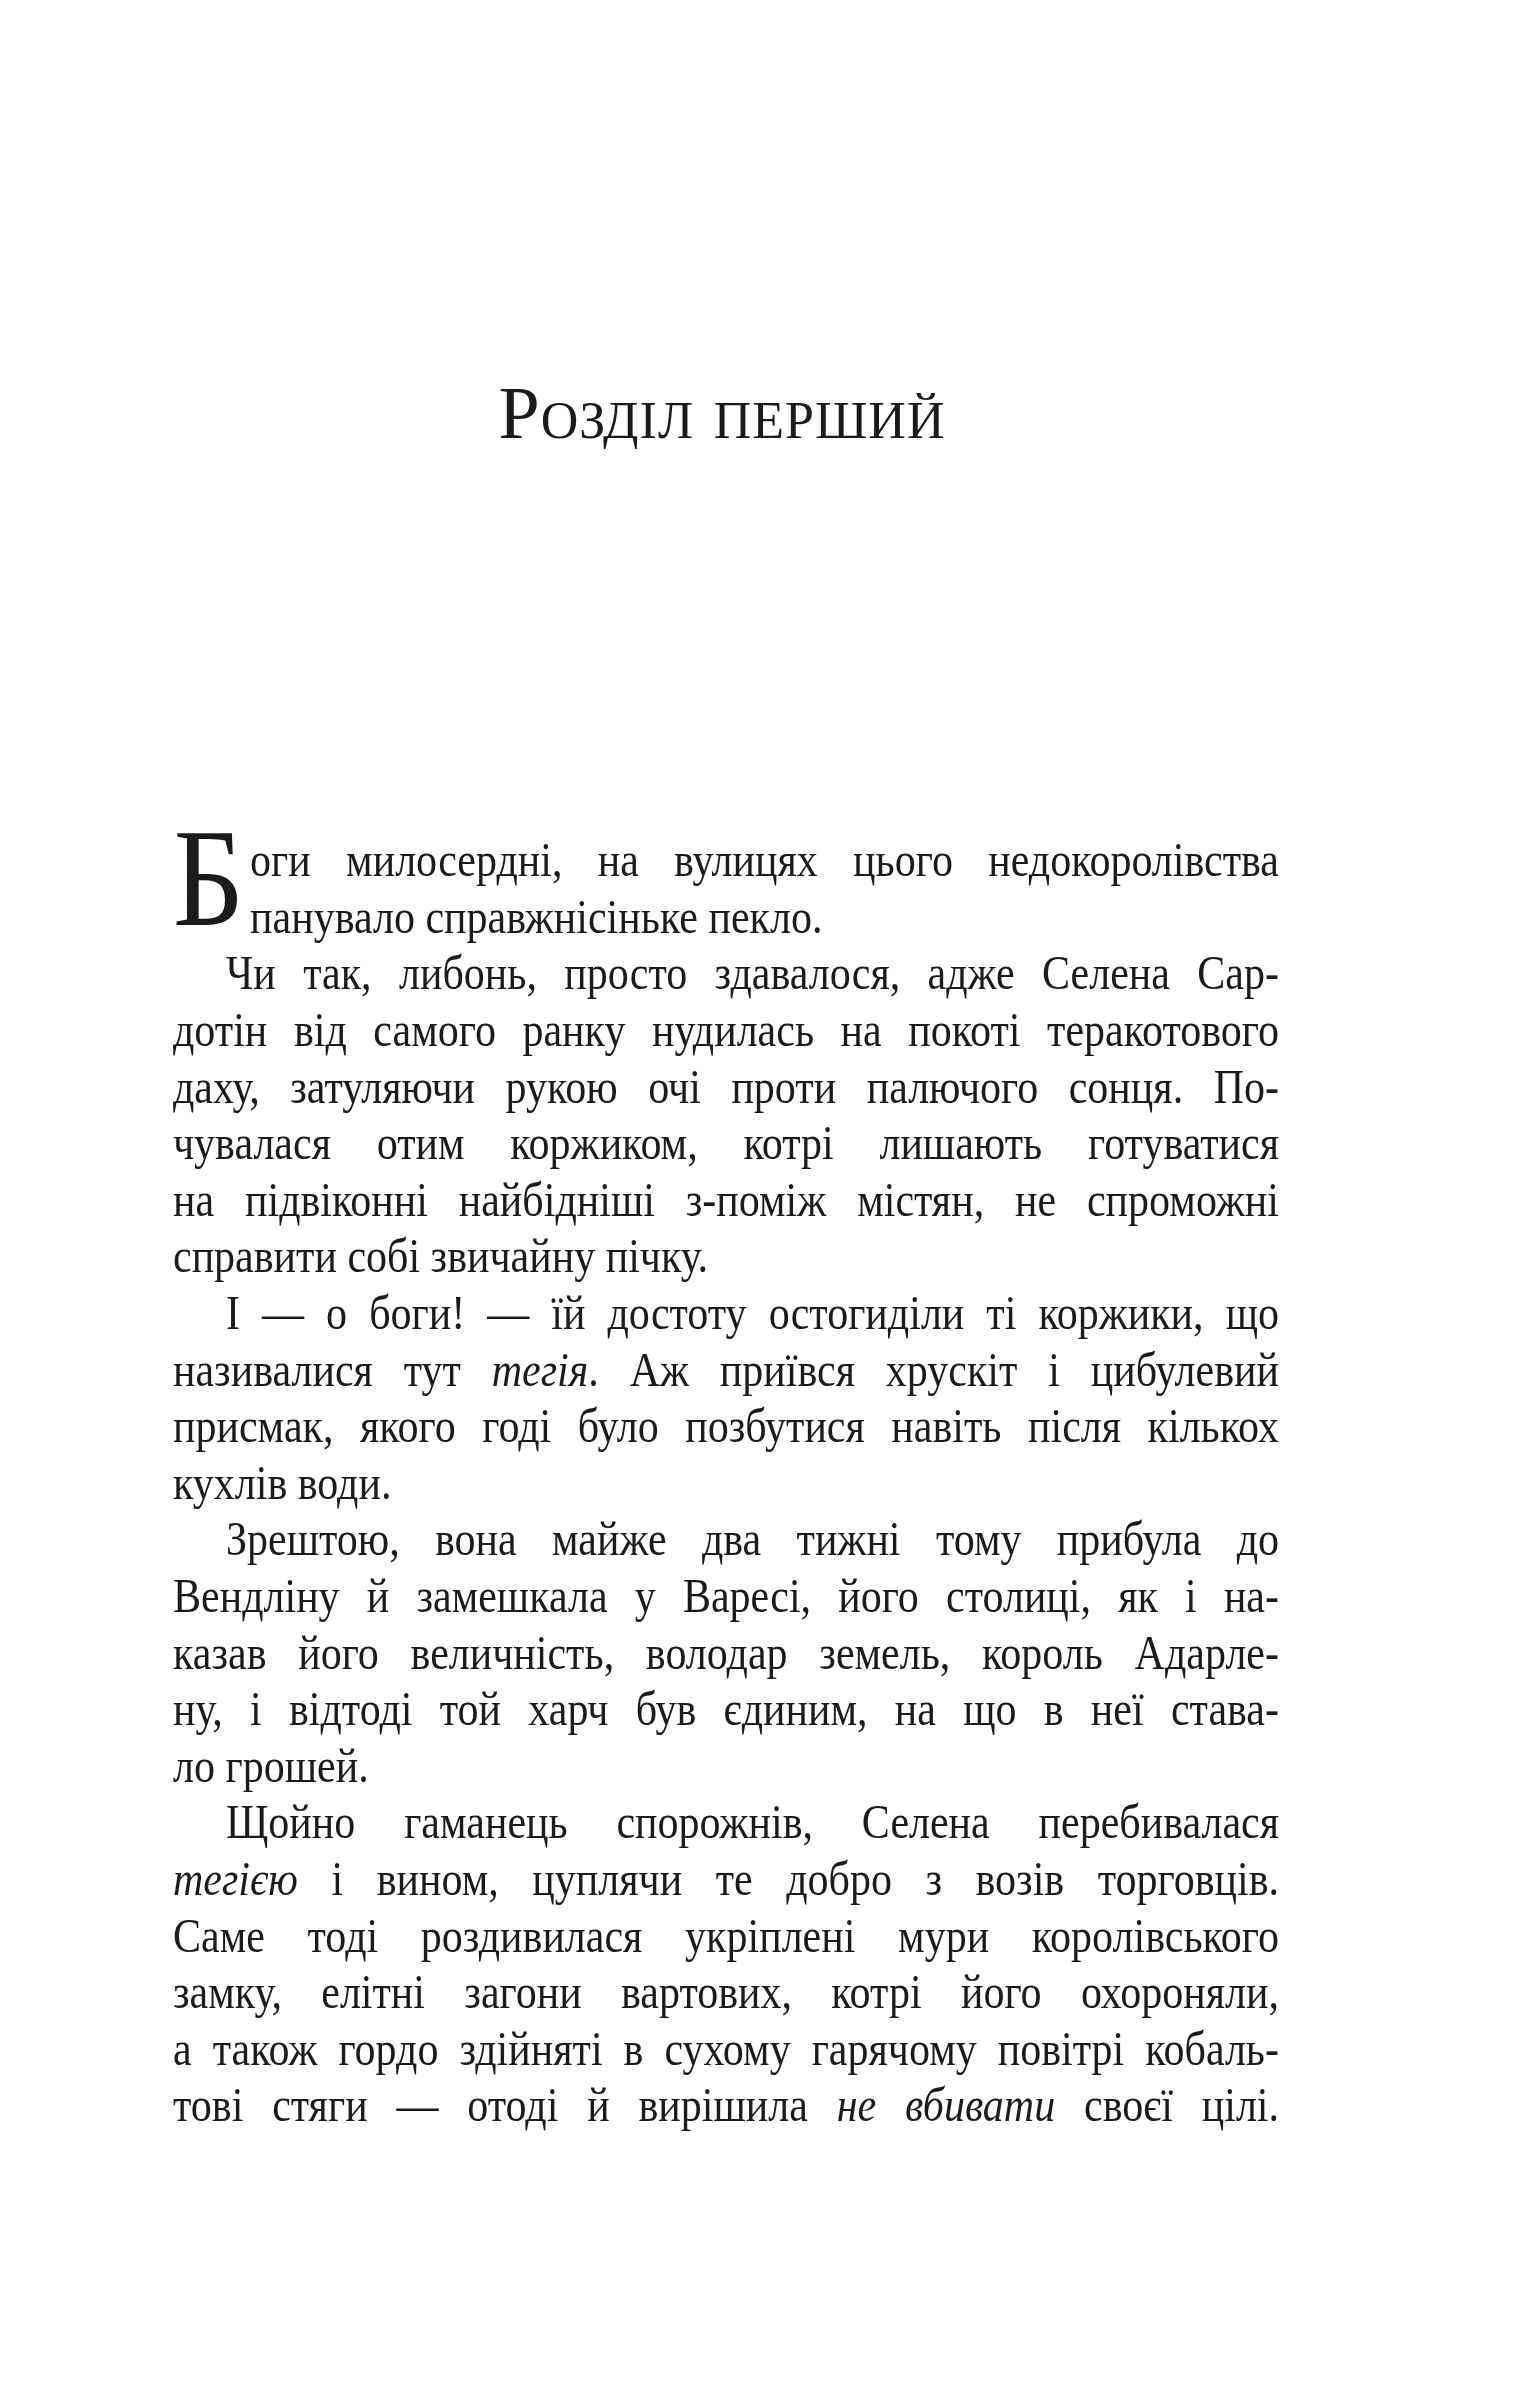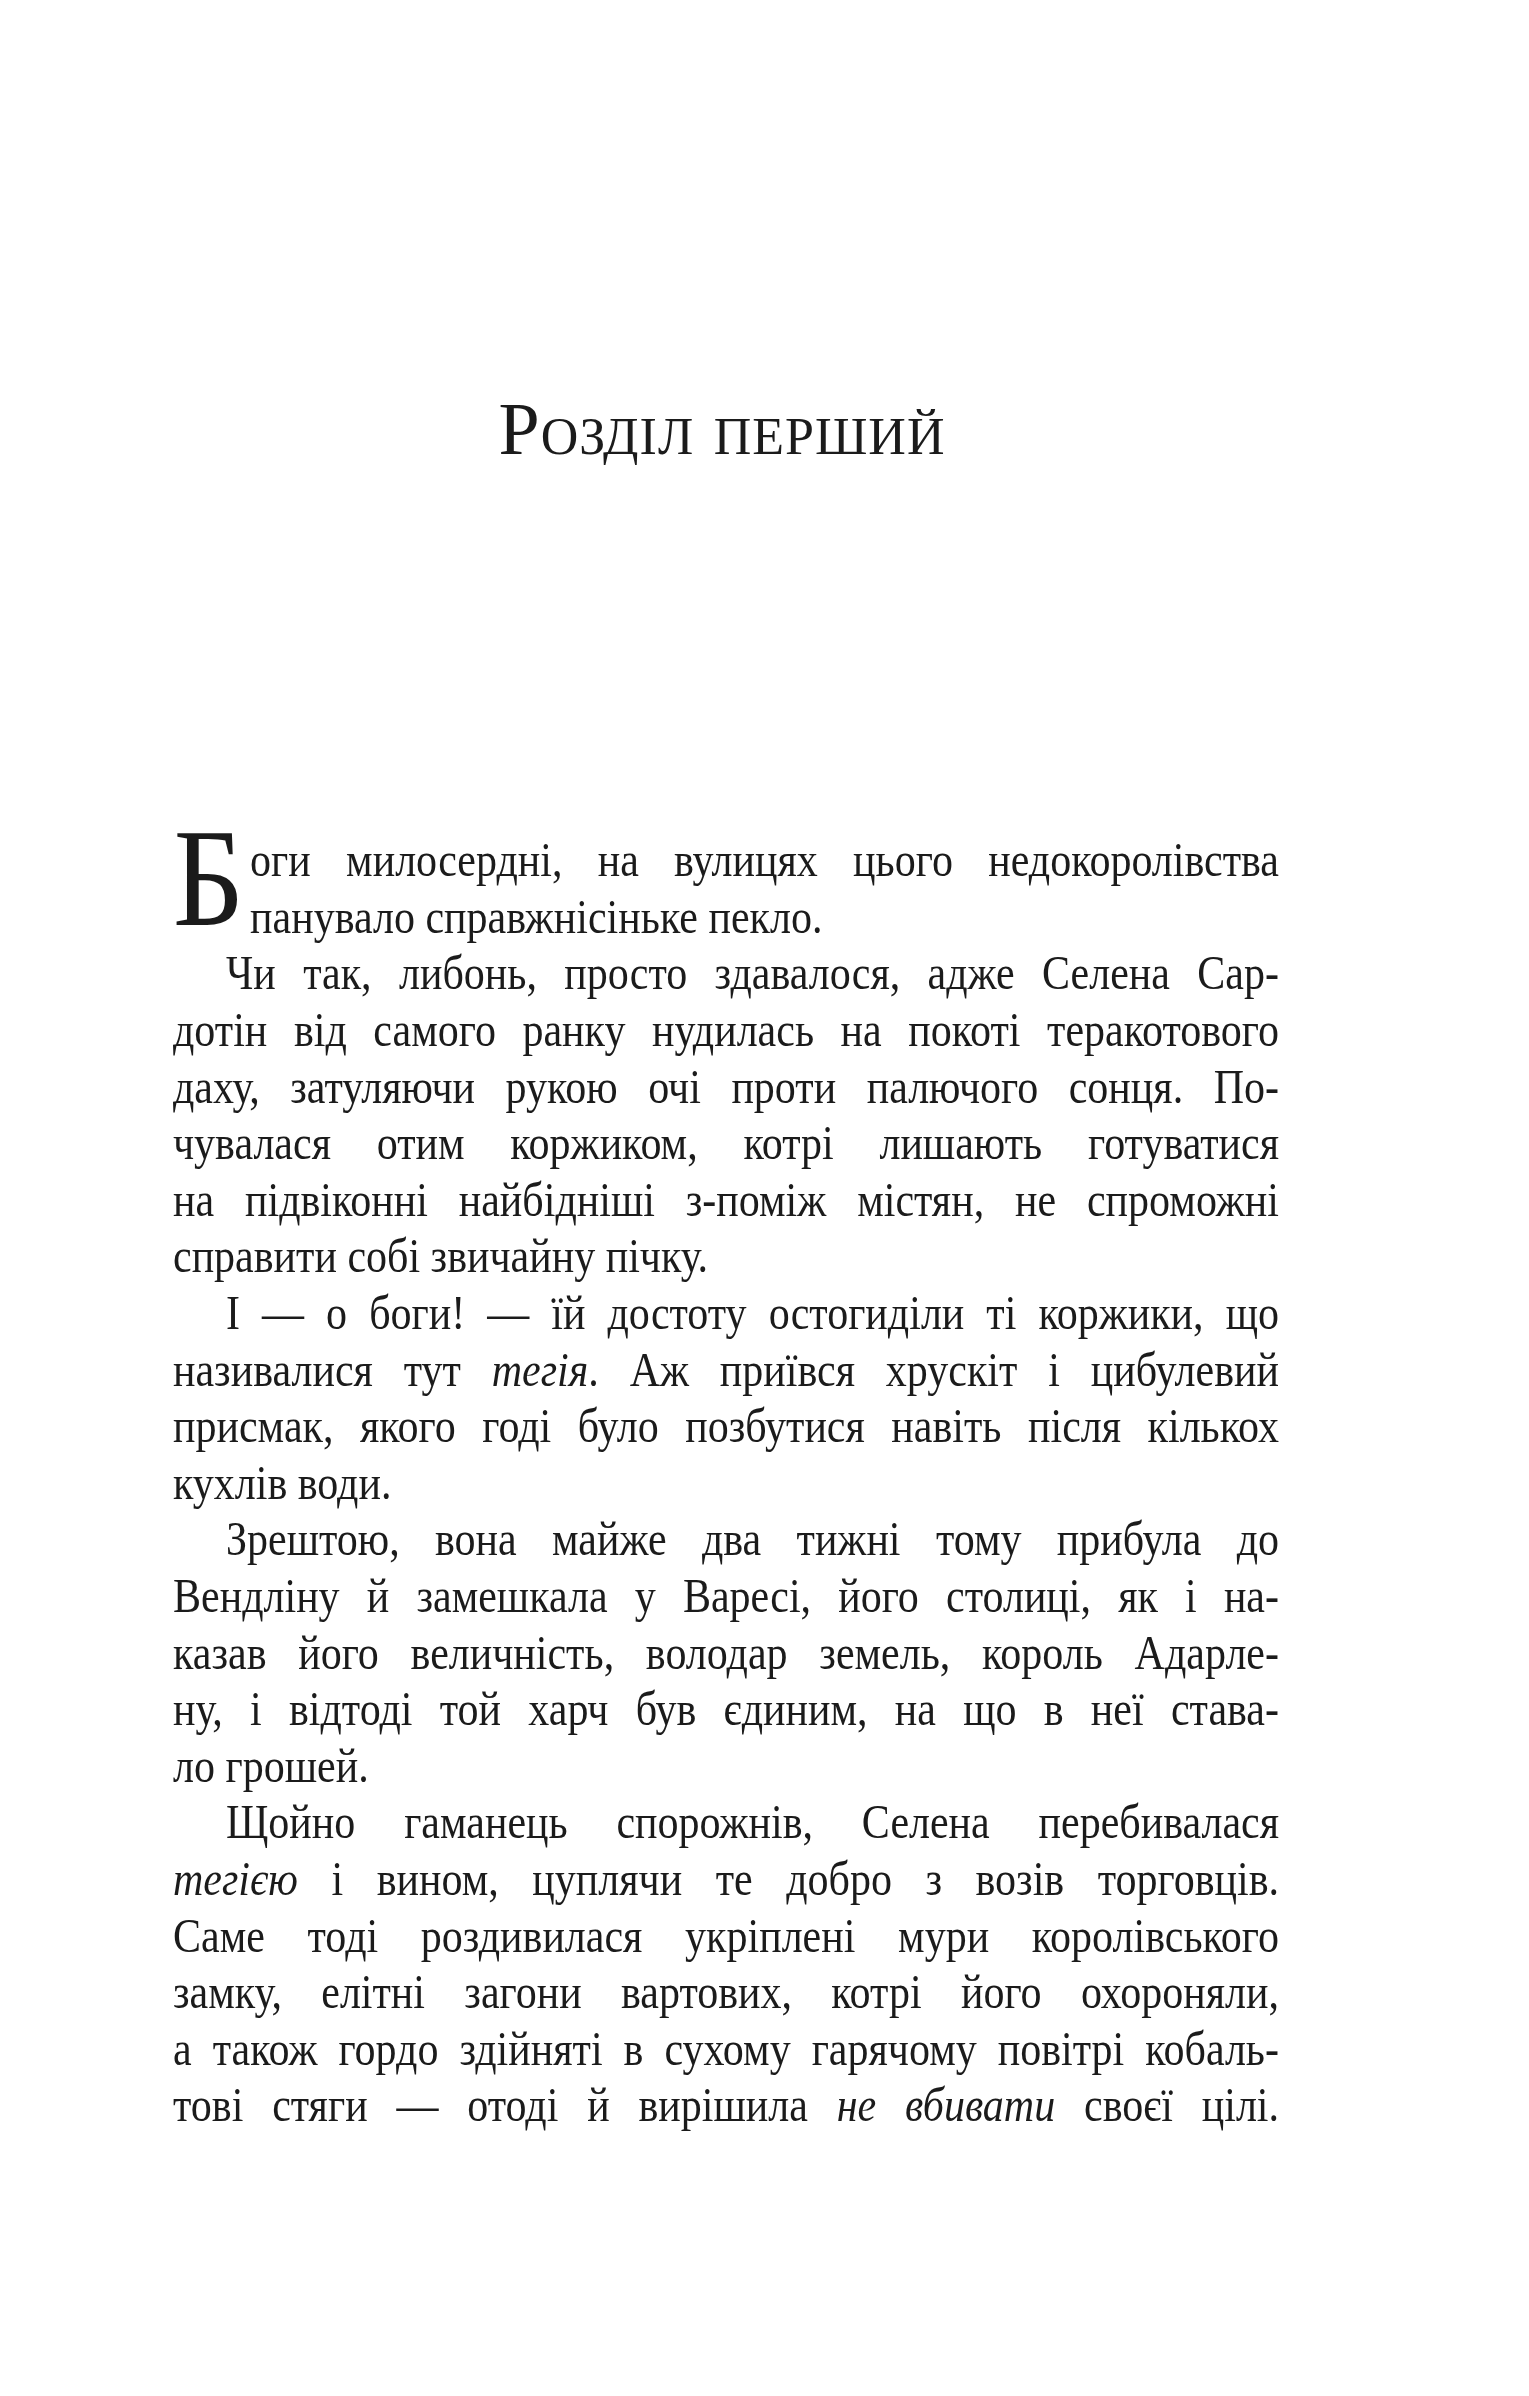--- a/index.html
+++ b/index.html
@@ -11,21 +11,21 @@
     position: relative;
     width: 1529px;
     height: 2396px;
     background: #ffffff;
     overflow: hidden;
     font-family: "Liberation Serif", "DejaVu Serif", serif;
     color: #1b1b1b;
   }
   .chapter-title {
     position: absolute;
-    top: 392px;
+    top: 376px;
     left: 169px;
     width: 1106px;
     text-align: center;
     font-size: 74px;
     line-height: 74px;
     font-variant: small-caps;
     letter-spacing: 1px;
     white-space: nowrap;
   }
   .text-block {

